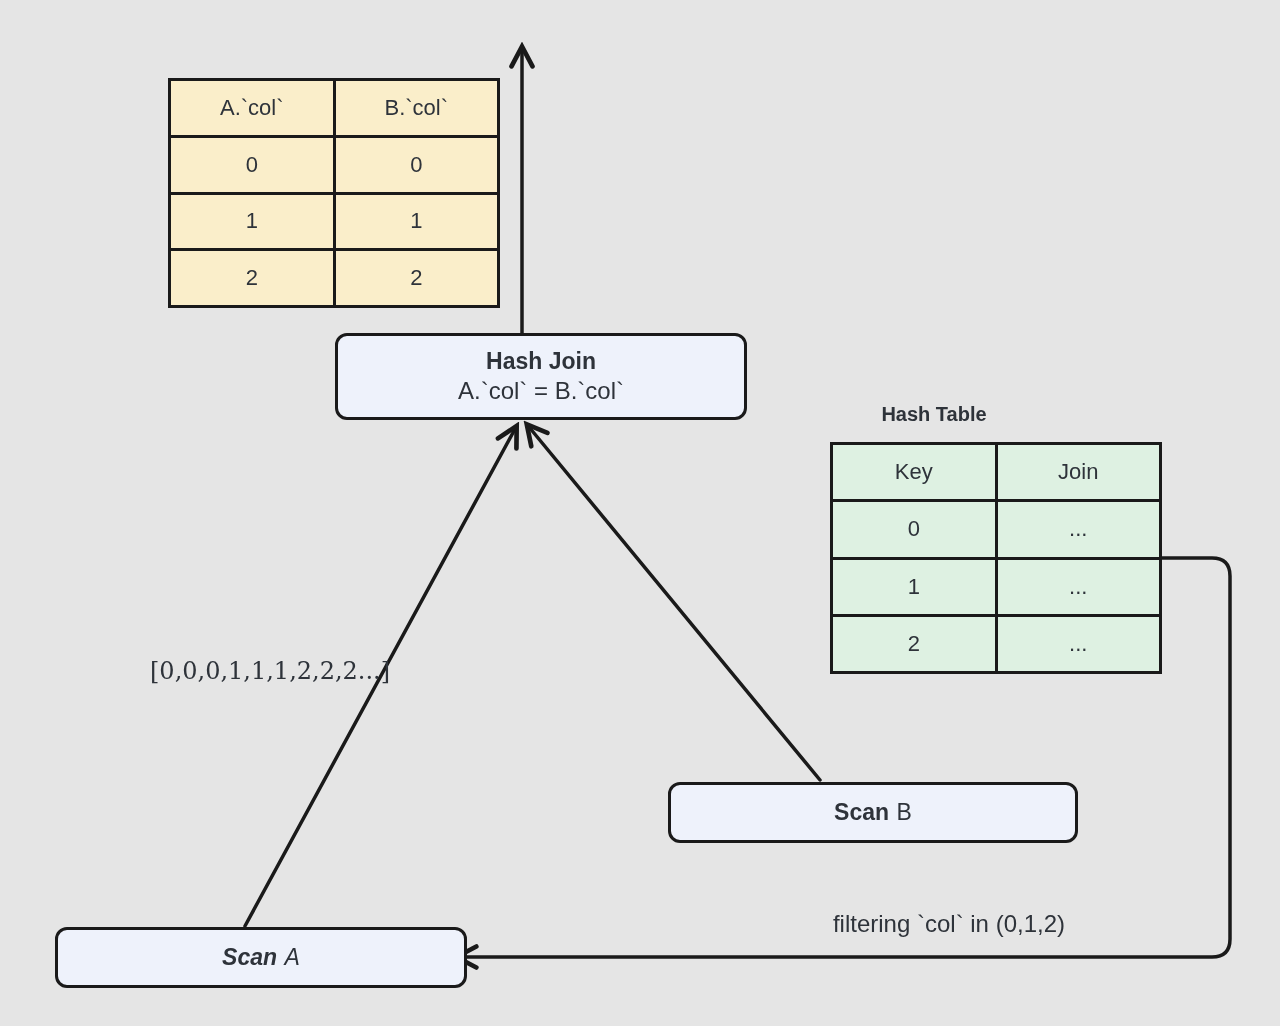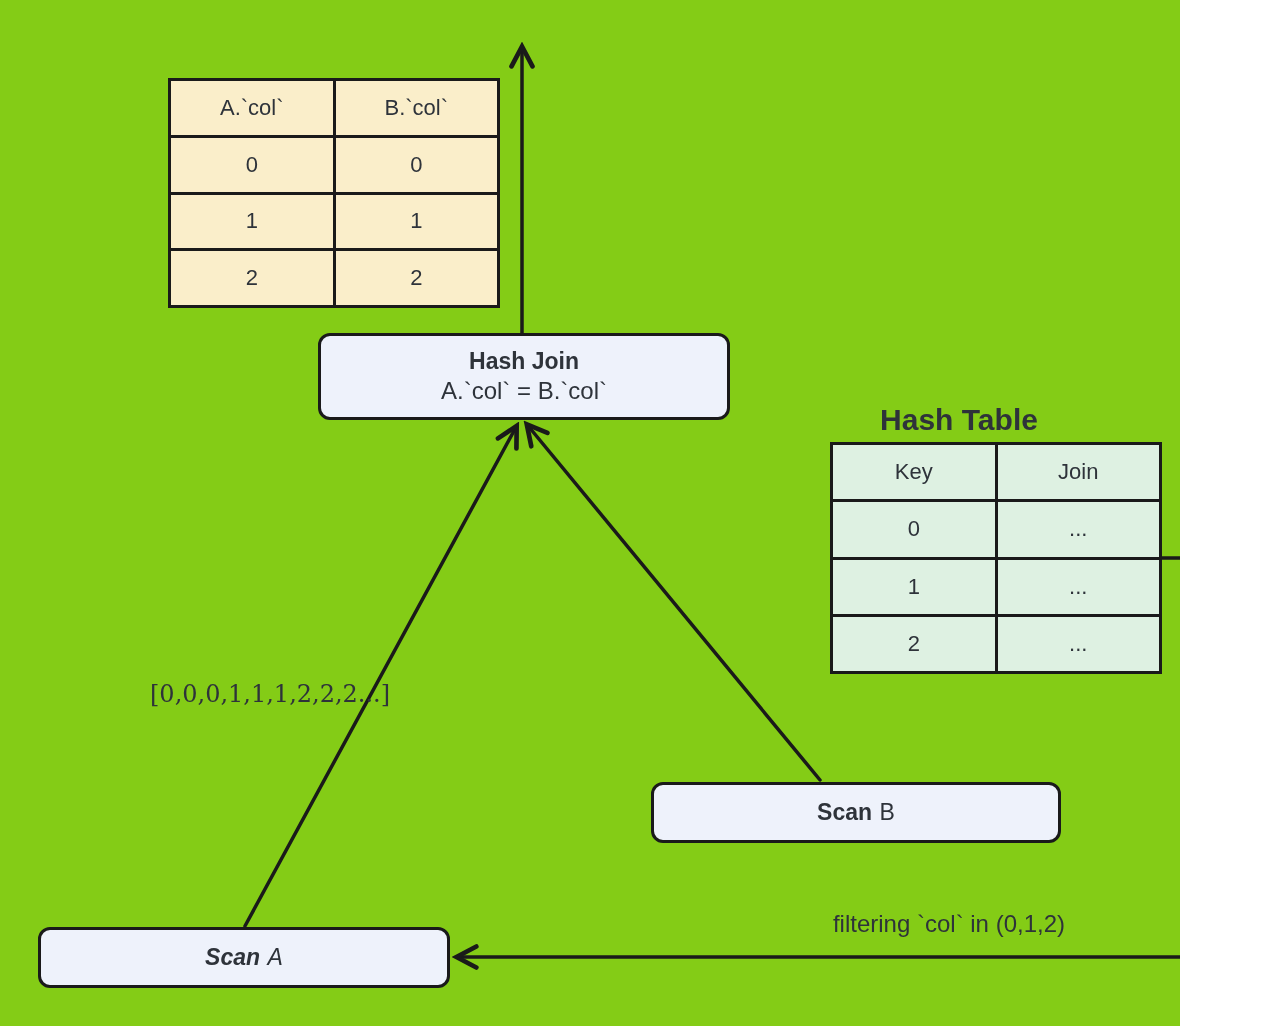--- a/index.html
+++ b/index.html
@@ -5,54 +5,54 @@
   :root{
     --line:#1a1a1a;
     --text:#2e333a;
     --result-bg:#faeeca;
     --hash-bg:#def1e2;
     --node-bg:#eef2fb;
   }
   *{box-sizing:border-box;margin:0;padding:0;}
   html,body{background:#ffffff;}
   body{font-family:"Liberation Sans","DejaVu Sans",sans-serif;color:var(--text);}
-  .canvas{position:relative;width:1180px;height:1026px;background:#84cc16;overflow:hidden;}
+  .canvas{position:relative;width:1280px;height:1026px;background:#e5e5e5;overflow:hidden;}
 
   .arrows{position:absolute;left:0;top:0;width:1280px;height:1026px;pointer-events:none;}
 
   .dtable{position:absolute;border-collapse:collapse;table-layout:fixed;}
   .dtable th,.dtable td{
     border:3px solid var(--line);
     text-align:center;vertical-align:middle;
     font-size:22px;font-weight:400;color:var(--text);
   }
   .result-table{left:168px;top:78px;width:332px;height:230px;}
   .result-table th,.result-table td{background:var(--result-bg);width:50%;}
   .hash-table{left:788px;top:442px;width:332px;height:232px;margin-left:42px;}
   .hash-table th,.hash-table td{background:var(--hash-bg);width:50%;}
 
   .node{
     position:absolute;display:flex;flex-direction:column;
     align-items:center;justify-content:center;
-    background:var(--node-bg);border:3.5px solid var(--line);border-radius:12px;
+    background:var(--node-bg);border:3.5px solid var(--line);border-radius:12px;margin-left:17px;
   }
   .hash-join{left:318px;top:333px;width:412px;height:87px;}
   .scan-b{left:651px;top:782px;width:410px;height:61px;}
   .scan-a{left:38px;top:927px;width:412px;height:61px;font-style:italic;}
   .node-title{font-size:23px;font-weight:700;line-height:1.25;}
   .node-sub{font-size:24px;font-weight:400;line-height:1.25;}
   .scan-line{font-size:23px;}
   .scan-line .op{font-weight:400;margin-left:0.33em;}
 
   .hash-table-title{
-    position:absolute;left:793px;top:403px;width:332px;
-    text-align:center;font-size:30px;font-weight:700;
+    position:absolute;left:768px;top:403px;width:332px;
+    text-align:center;font-size:20px;font-weight:700;
   }
   .values-label{
-    position:absolute;left:150px;top:680px;width:220px;
+    position:absolute;left:150px;top:657px;width:220px;
     text-align:center;font-family:"DejaVu Serif","Liberation Serif",serif;
     font-size:24px;
   }
   .filter-label{
     position:absolute;left:765px;top:910px;width:300px;
     text-align:right;font-size:24px;
   }
 </style>
 </head>
 <body>

